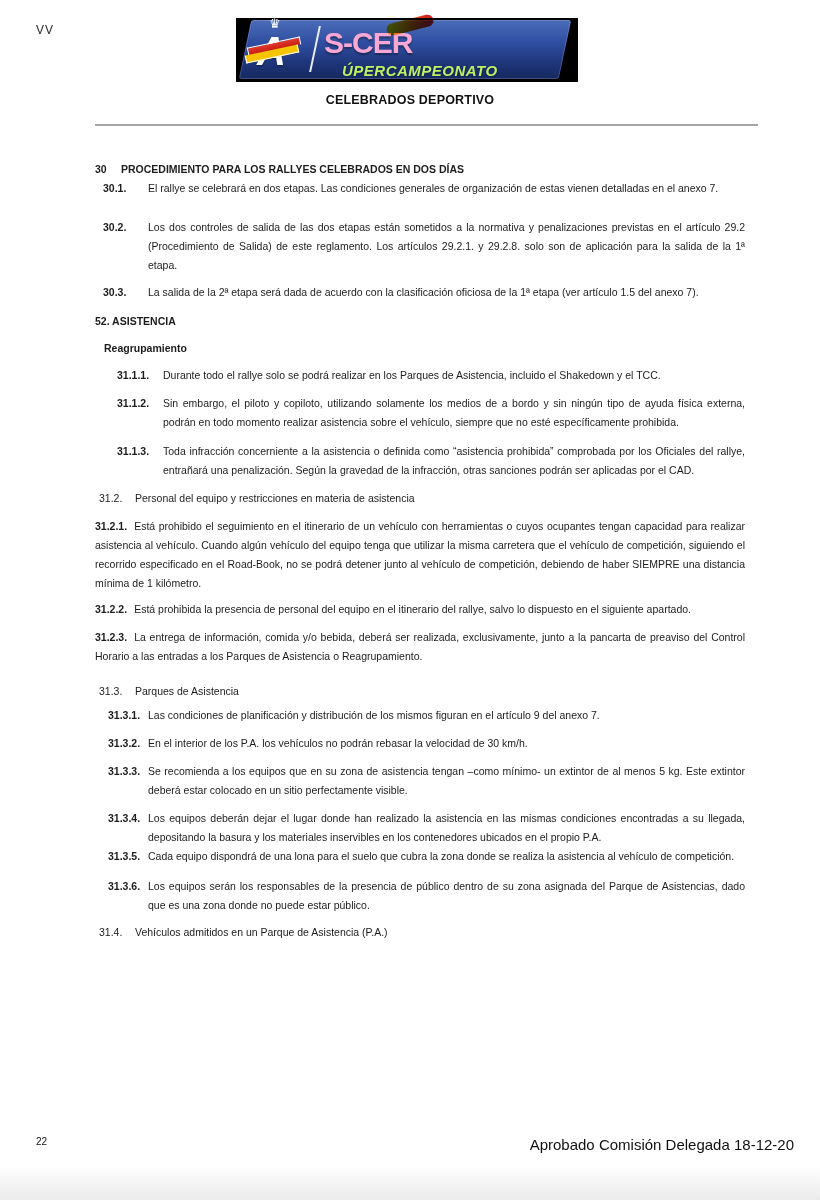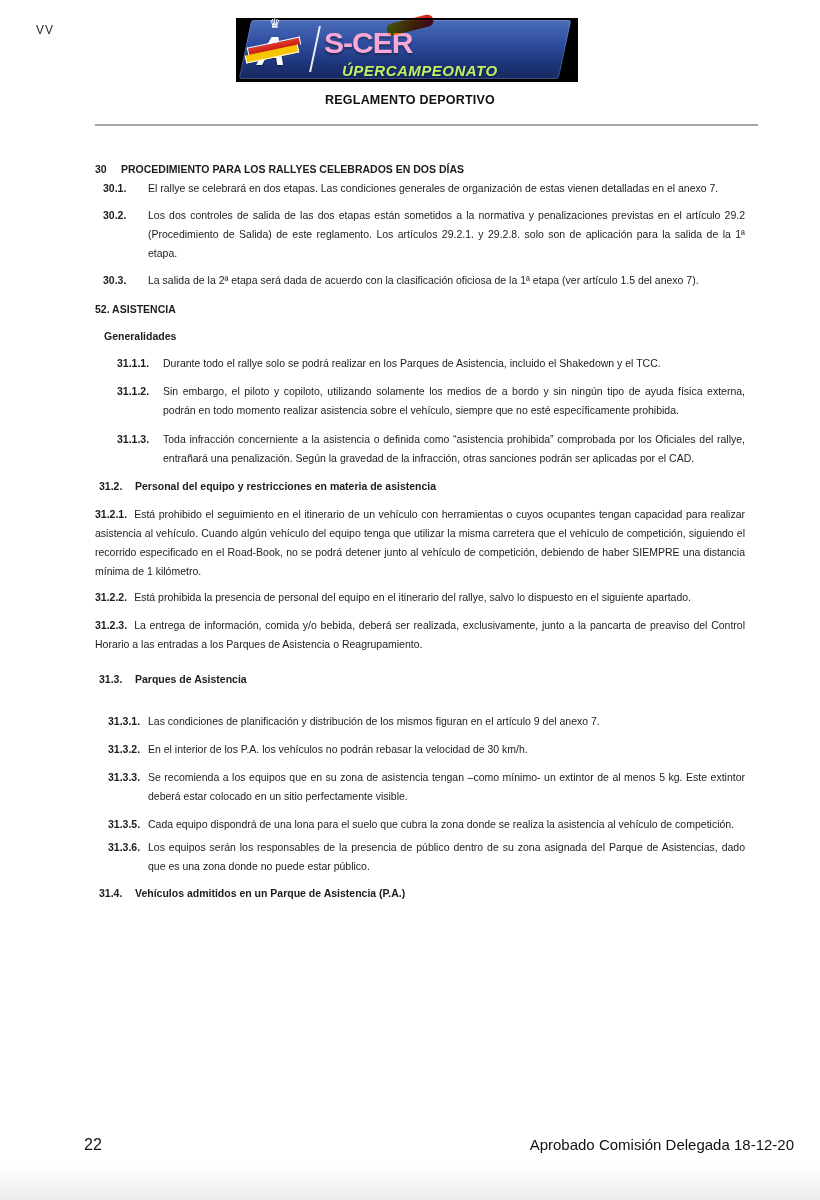--- a/index.html
+++ b/index.html
@@ -67,29 +67,29 @@
   .content p { margin:0; }
   .just { text-align:justify; }
   .force-just { text-align:justify; text-align-last:justify; }
   .item { position:relative; }
   .num { position:absolute; top:0; font-weight:700; }
   .i30  { padding-left:53px; } .i30  > .num { left:8px; }
   .i311 { padding-left:68px; } .i311 > .num { left:22px; }
   .i313 { padding-left:53px; } .i313 > .num { left:13px; }
   .h1row { position:relative; padding-left:26px; font-weight:700; }
   .h1row .h1num { position:absolute; left:0; }
-  .h2row { position:relative; padding-left:40px; font-weight:700; }
+  .h2row { position:relative; padding-left:40px; font-weight:400; }
   .h2row .h2num { position:absolute; left:4px; }
   .h31 { font-weight:700; }
   .gen { font-weight:700; margin-left:9px; }
   .b312 { margin-left:30px; text-align:justify; }
   .bnum { font-weight:700; margin-right:7px; }
   .p2 { margin-top:3px !important; }
   
-  .footer-left  { position:absolute; left:36px;  top:1136px; font-size:16px; color:#111;margin-left:48px; }
+  .footer-left  { position:absolute; left:36px;  top:1136px; font-size:10px; color:#111; }
   .footer-right { position:absolute; right:26px; top:1136px; font-size:15px; color:#111; }
   .page-bottom-fade {
     position:absolute; left:0; right:0; bottom:0; height:34px;
     background:linear-gradient(180deg,#ffffff 0%,#ebebeb 100%);
   }
 </style>
 </head>
 <body>
 
 <div>
@@ -103,45 +103,45 @@
       <span class="emblem-a">A</span>
       <span class="ribbon r-red"></span>
       <span class="ribbon r-yellow"></span>
     </div>
     <div class="logo-divider"></div>
     <div class="logo-main">S-CER</div>
     <div class="logo-swoosh"></div>
     <div class="logo-sub">ÚPERCAMPEONATO</div>
   </div>
 
-  <div class="doc-title">REGLAMENTO DEPORTIVO</div>
+  <div class="doc-title">CELEBRADOS DEPORTIVO</div>
   <div class="rule"></div>
 
   <div class="content">
 
     <div class="h1row" style="">
       <span class="h1num">30</span>
       <span>PROCEDIMIENTO PARA LOS RALLYES CELEBRADOS EN DOS DÍAS</span>
     </div>
 
-    <div class="item i30" style="margin-bottom:8px">
+    <div class="item i30" style="margin-bottom:20px">
       <span class="num">30.1.</span>
       <p class="just">El rallye se celebrará en dos etapas. Las condiciones generales de organización de estas vienen detalladas en el anexo 7.</p>
     </div>
     <div class="item i30" style="margin-bottom:8px">
       <span class="num">30.2.</span>
       <p class="just">Los dos controles de salida de las dos etapas están sometidos a la normativa y penalizaciones previstas en el artículo 29.2 (Procedimiento de Salida) de este reglamento. Los artículos 29.2.1. y 29.2.8. solo son de aplicación para la salida de la 1ª etapa.</p>
     </div>
     <div class="item i30" style="margin-bottom:10px">
       <span class="num">30.3.</span>
       <p class="just">La salida de la 2ª etapa será dada de acuerdo con la clasificación oficiosa de la 1ª etapa (ver artículo 1.5 del anexo 7).</p>
     </div>
 
     <div class="h31" style="margin-bottom:8px">52. ASISTENCIA</div>
-    <div class="gen" style="margin-bottom:8px">Generalidades</div>
+    <div class="gen" style="margin-bottom:8px">Reagrupamiento</div>
 
     <div class="item i311" style="margin-bottom:9px">
       <span class="num">31.1.1.</span>
       <p>Durante todo el rallye solo se podrá realizar en los Parques de Asistencia, incluido el Shakedown y el TCC.</p>
     </div>
     <div class="item i311" style="margin-bottom:10px">
       <span class="num">31.1.2.</span>
       <p class="just">Sin embargo, el piloto y copiloto, utilizando solamente los medios de a bordo y sin ningún tipo de ayuda física externa, podrán en todo momento realizar asistencia sobre el vehículo, siempre que no esté específicamente prohibida.</p>
     </div>
     <div class="item i311" style="margin-bottom:9px">
@@ -151,38 +151,42 @@
 
     <div class="h2row" style="margin-bottom:9px">
       <span class="h2num">31.2.</span>
       <span>Personal del equipo y restricciones en materia de asistencia</span>
     </div>
 
     <p class="b312" style="margin-bottom:7px"><span class="bnum">31.2.1.</span><span>Está prohibido el seguimiento en el itinerario de un vehículo con herramientas o cuyos ocupantes tengan capacidad para realizar asistencia al vehículo. Cuando algún vehículo del equipo tenga que utilizar la misma carretera que el vehículo de competición, siguiendo el recorrido especificado en el Road-Book, no se podrá detener junto al vehículo de competición, debiendo de haber SIEMPRE una distancia mínima de 1 kilómetro.</span></p>
     <p class="b312" style="margin-bottom:9px"><span class="bnum">31.2.2.</span><span>Está prohibida la presencia de personal del equipo en el itinerario del rallye, salvo lo dispuesto en el siguiente apartado.</span></p>
     <p class="b312" style="margin-bottom:16px"><span class="bnum">31.2.3.</span><span>La entrega de información, comida y/o bebida, deberá ser realizada, exclusivamente, junto a la pancarta de preaviso del Control Horario a las entradas a los Parques de Asistencia o Reagrupamiento.</span></p>
 
-    <div class="h2row" style="margin-bottom:23px">
+    <div class="h2row" style="margin-bottom:5px">
       <span class="h2num">31.3.</span>
       <span>Parques de Asistencia</span>
     </div>
 
     <div class="item i313" style="margin-bottom:9px">
       <span class="num">31.3.1.</span>
       <p>Las condiciones de planificación y distribución de los mismos figuran en el artículo 9 del anexo 7.</p>
     </div>
     <div class="item i313" style="margin-bottom:9px">
       <span class="num">31.3.2.</span>
       <p>En el interior de los P.A. los vehículos no podrán rebasar la velocidad de 30 km/h.</p>
     </div>
     <div class="item i313" style="margin-bottom:9px">
       <span class="num">31.3.3.</span>
       <p class="just">Se recomienda a los equipos que en su zona de asistencia tengan –como mínimo- un extintor de al menos 5 kg. Este extintor deberá estar colocado en un sitio perfectamente visible.</p>
     </div>
-    <div class="item i313" style="margin-bottom:4px">
+    <div class="item i313" style="margin-bottom:0">
+      <span class="num">31.3.4.</span>
+      <p class="just">Los equipos deberán dejar el lugar donde han realizado la asistencia en las mismas condiciones encontradas a su llegada, depositando la basura y los materiales inservibles en los contenedores ubicados en el propio P.A.</p>
+    </div>
+    <div class="item i313" style="margin-bottom:11px">
       <span class="num">31.3.5.</span>
       <p class="just">Cada equipo dispondrá de una lona para el suelo que cubra la zona donde se realiza la asistencia al vehículo de competición.</p>
     </div>
     <div class="item i313" style="margin-bottom:8px">
       <span class="num">31.3.6.</span>
       <p class="just">Los equipos serán los responsables de la presencia de público dentro de su zona asignada del Parque de Asistencias, dado que es una zona donde no puede estar público.</p>
     </div>
 
     <div class="h2row" style="margin-bottom:8px">
       <span class="h2num">31.4.</span>

